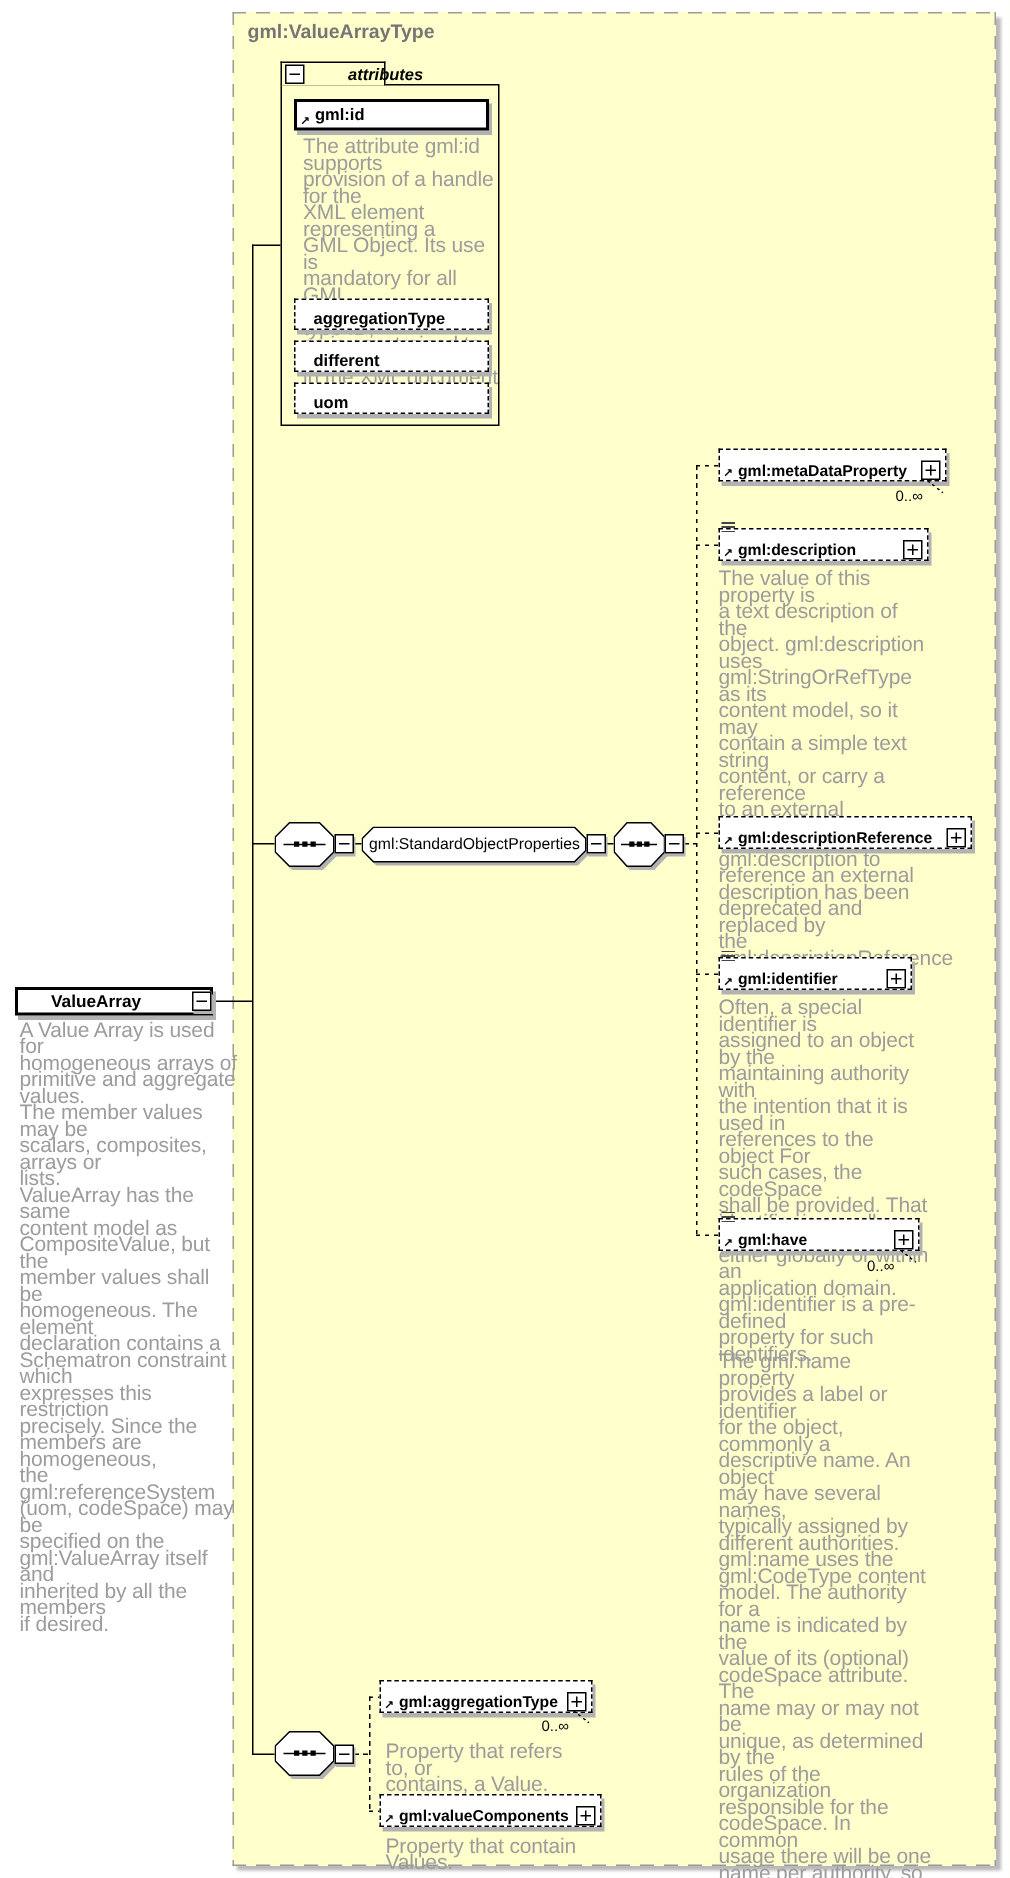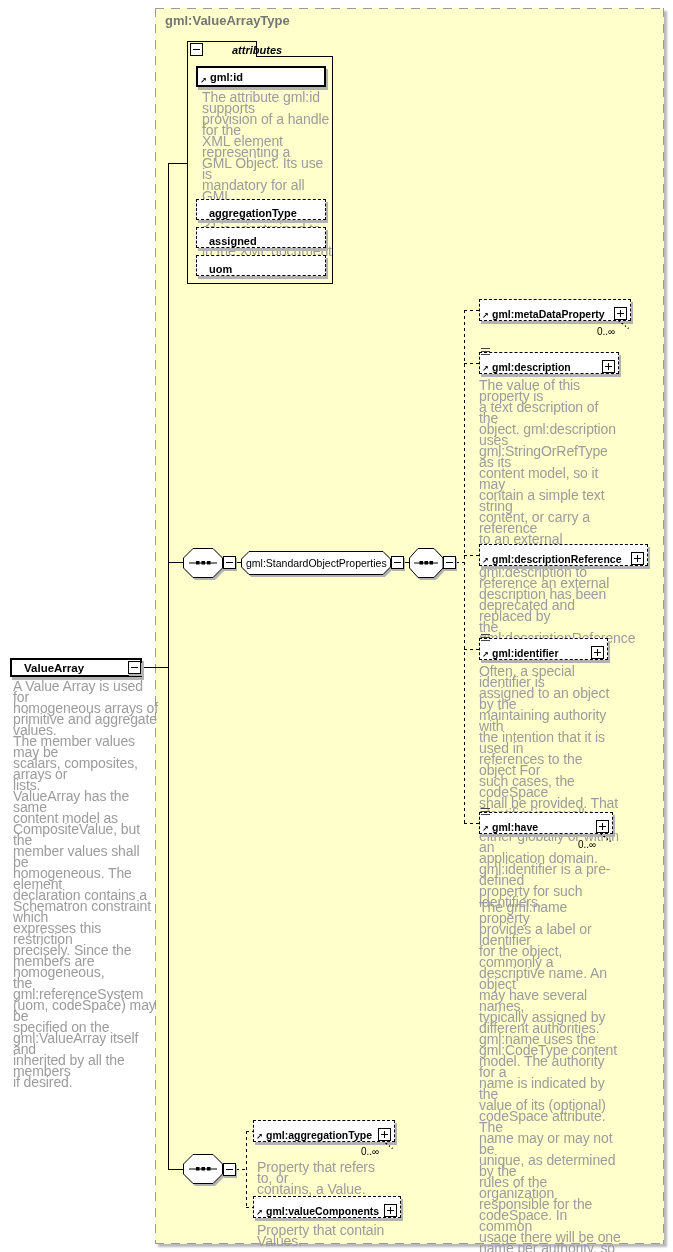--- a/index.html
+++ b/index.html
@@ -99,27 +99,27 @@
 mandatory for all GML
 objects. It is of XML type ID,
 so is constrained to be unique
 in the XML document within
 which it occurs.</div>
 
   <div class="ebox dashed" style="left:196px;top:199px;width:130px;height:21px;font-size:11px;">
     <span>aggregationType</span>
   </div>
   <div class="ebox dashed" style="left:196px;top:227px;width:130px;height:21px;font-size:11px;">
-    <span>assigned</span>
+    <span>different</span>
   </div>
   <div class="ebox dashed" style="left:196px;top:255px;width:130px;height:21px;font-size:11px;">
     <span>uom</span>
   </div>
 
-  <div class="ebox thick" style="left:10px;top:658px;width:132px;height:19px;font-size:11.5px;padding-left:12px;">
+  <div class="ebox thick" style="left:10px;top:658px;width:132px;height:19px;font-size:11.5px;padding-left:22px;">
     <span>ValueArray</span>
   </div>
   <div class="pmi" style="left:128px;top:661px;"></div>
   <div class="desc" style="left:13px;top:681px;width:145px;">A Value Array is used for
 homogeneous arrays of
 primitive and aggregate
 values.
 The member values may be
 scalars, composites, arrays or
 lists.

